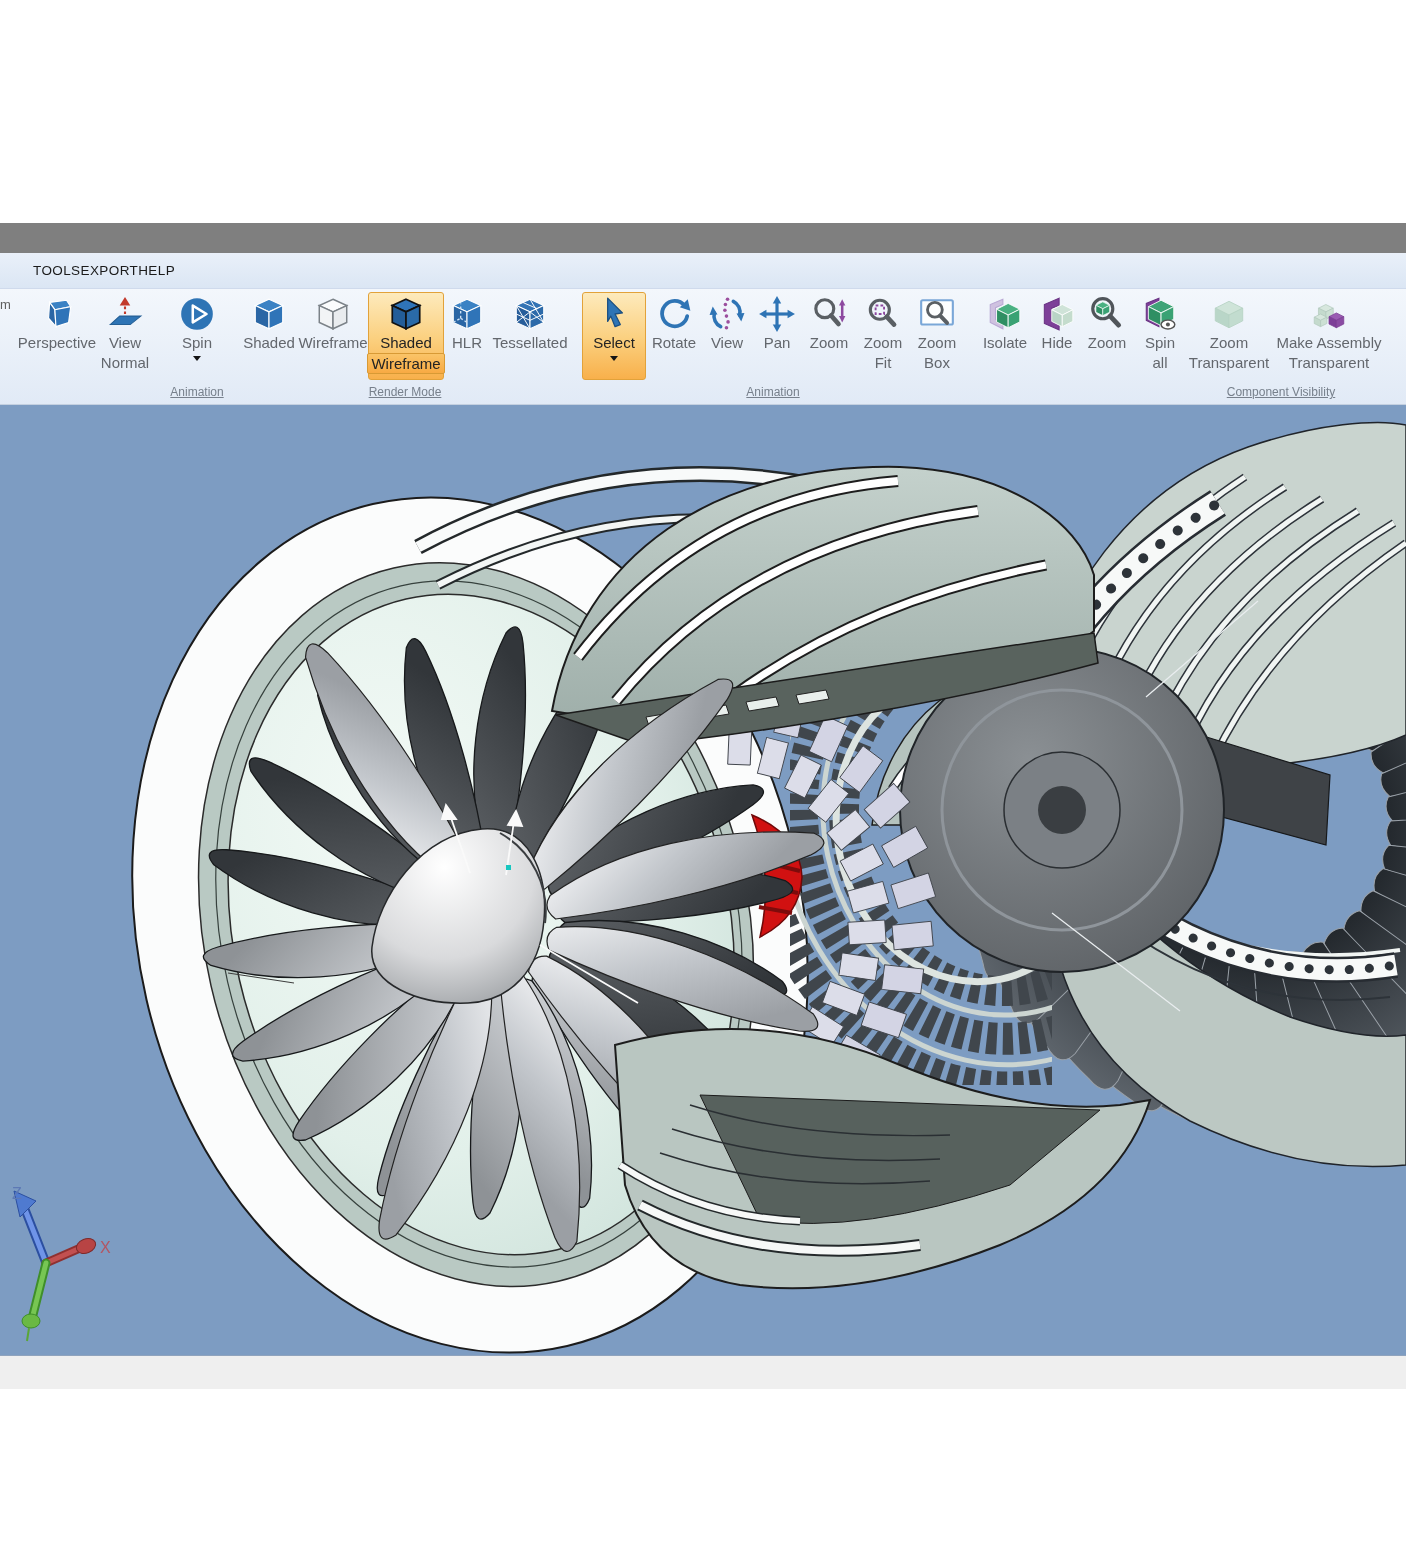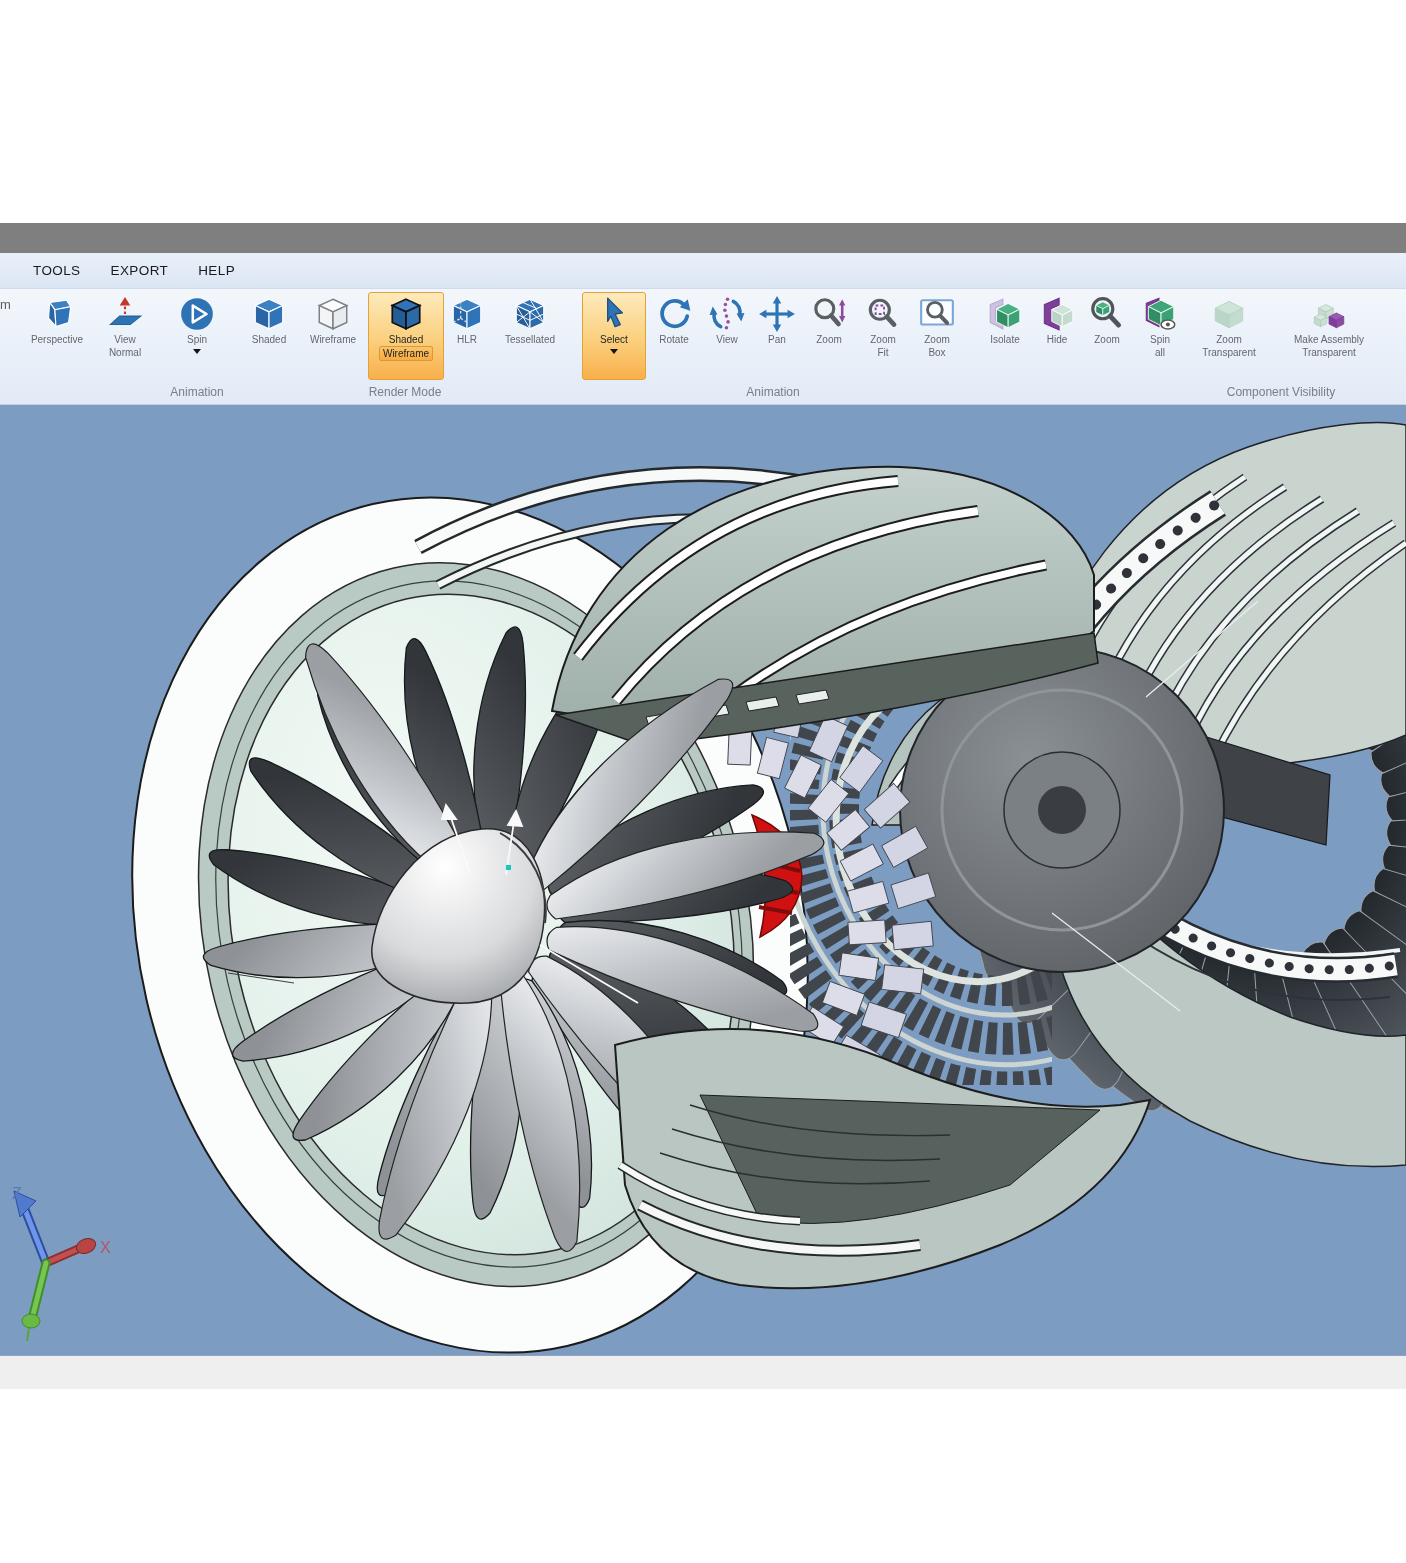--- a/index.html
+++ b/index.html
@@ -1,34 +1,34 @@
 <!DOCTYPE html>
 <html><head>
 <meta charset="utf-8">
 <style>
   html,body{margin:0;padding:0;background:#fff;}
   .page{position:relative;width:1406px;height:1563px;background:#ffffff;overflow:hidden;
         font-family:"Liberation Sans", sans-serif; -webkit-font-smoothing:antialiased;}
   .titlebar{position:absolute;top:223px;left:0;width:1406px;height:30px;background:#7f7f7f;}
   .menubar{position:absolute;top:253px;left:0;width:1406px;height:36px;
            background:linear-gradient(#e9f0f9,#dbe6f4);display:flex;align-items:center;
-           padding-left:33px;gap:30px;box-sizing:border-box;border-bottom:1px solid #cfdaec;}
+           padding-left:33px;box-sizing:border-box;border-bottom:1px solid #cfdaec;}
   .menu-item{font-size:13.5px;color:#1b1b1b;letter-spacing:.4px;cursor:default;}
   .ribbon{position:absolute;top:289px;left:0;width:1406px;height:116px;box-sizing:border-box;
           background:linear-gradient(#f3f7fc,#e1eaf6);border-bottom:1px solid #c4d0e0;
           display:flex;align-items:stretch;padding-left:14px;}
   .clip-frag{position:absolute;left:0px;top:8px;font-size:13px;color:#5f5f5f;}
   .rgroup{display:flex;flex-direction:column;}
   .rbuttons{display:flex;align-items:flex-start;padding:3px 4px 0 4px;flex:1;}
-  .rgrouplabel{height:19px;text-align:center;font-size:12px;color:#77808c;white-space:nowrap;}
+  .rgrouplabel{height:19px;text-align:center;font-size:12px;color:#77808c;white-space:nowrap;text-decoration:underline;}
   .rsep{width:1px;background:#c7d3e2;margin:4px 2px 4px 2px;}
   .rbtn{display:flex;flex-direction:column;align-items:center;height:88px;box-sizing:border-box;
         padding-top:2px;border:1px solid transparent;border-radius:3px;}
   .rbtn .icon{width:38px;height:38px;display:block;flex:0 0 auto;}
-  .rbtn .lbl{font-size:10px;color:#63676d;line-height:1.3;text-align:left;white-space:nowrap;}
+  .rbtn .lbl{font-size:15px;color:#63676d;line-height:1.3;text-align:left;white-space:nowrap;}
   .rbtn.active{background:linear-gradient(#fdeabc,#fbcf7d 55%,#f8b04b);border:1px solid #e2a23a;}
   .rbtn.active .lbl{color:#232323;}
   .rbtn.active .lbl.boxed{border:1px solid #d89a35;background:linear-gradient(#fac468,#f8aa43);
         padding:0 3px;border-radius:2px;}
   .dd{width:0;height:0;border:4px solid transparent;border-top:5px solid #141414;margin-top:3px;}
   .viewport{position:absolute;top:405px;left:0;width:1406px;height:950px;background:#7d9cc2;}
   .statusbar{position:absolute;top:1355px;left:0;width:1406px;height:33px;background:#efefef;
              border-top:1px solid #8fa3bd;}
 </style>
 </head>

